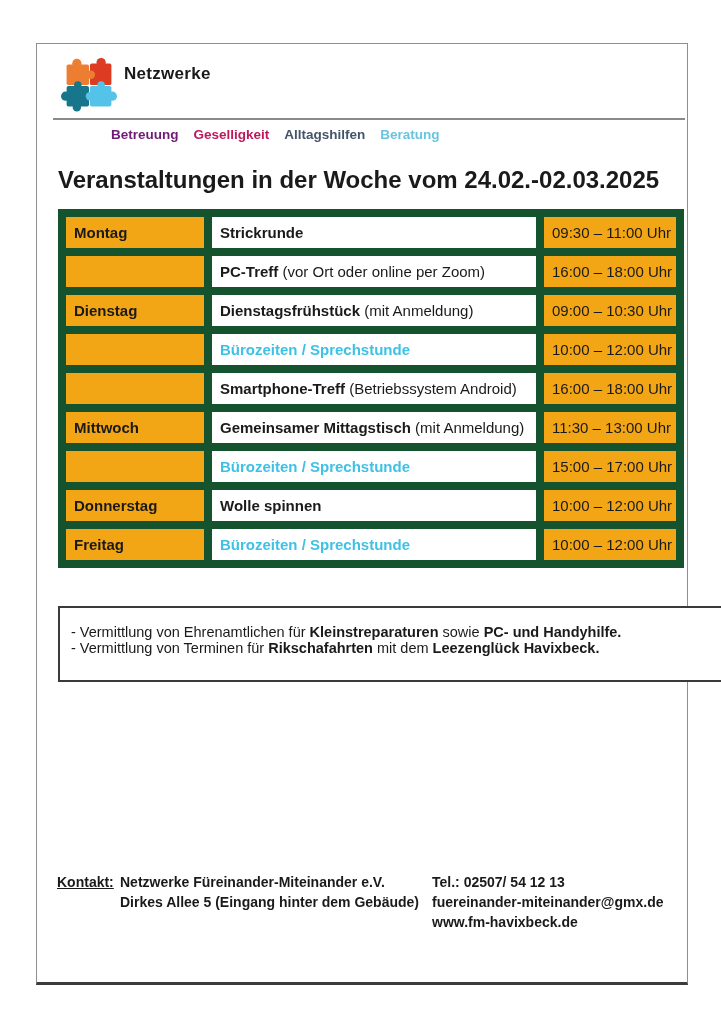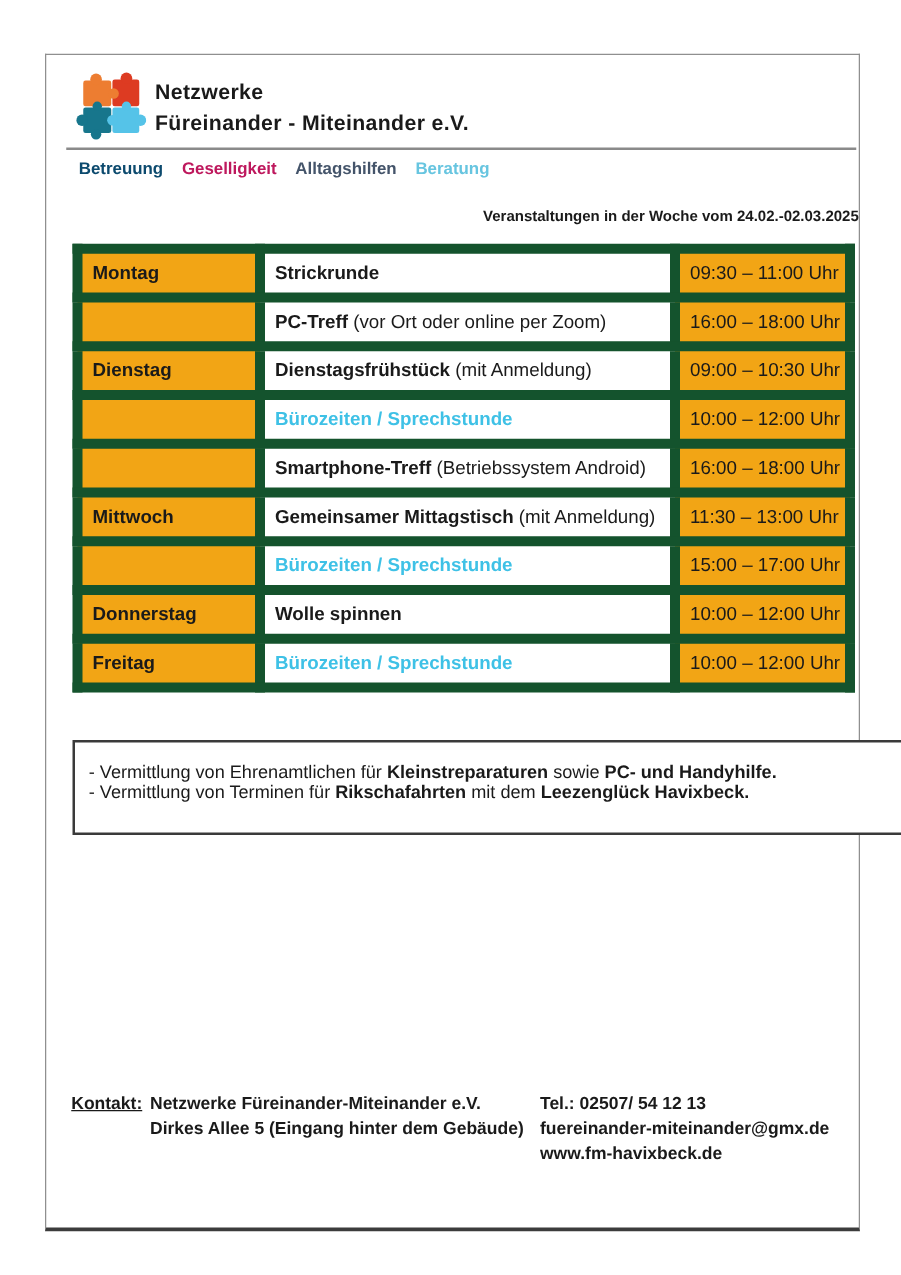--- a/index.html
+++ b/index.html
@@ -13,21 +13,21 @@
     border:1px solid #8f8f8f;border-bottom:3px solid #3c3c3c;
   }
   
   .header{display:flex;align-items:flex-start;margin:13px 0 0 24px;}
   .logo{width:56px;height:56px;flex:0 0 auto;}
   .logo-text{margin-left:7px;margin-top:4px;font-weight:bold;font-size:17px;line-height:25px;letter-spacing:.3px;}
   .divider{height:2px;background:#8a8a8a;margin:5px 2px 0 16px;}
   .nav{display:flex;gap:15px;margin:7px 0 0 26px;font-size:13.5px;font-weight:600;}
   .nav span{white-space:nowrap;}
   
-  .title{margin:24px 0 0 21px;font-size:12px;font-weight:bold;text-align:right;}
+  .title{margin:24px 0 0 21px;font-size:24px;font-weight:bold;}
   
   table.schedule{border-collapse:collapse;margin:15px 0 0 21px;table-layout:fixed;}
   table.schedule td{
     border:8px solid #14532d;vertical-align:top;box-sizing:border-box;
     font-size:15px;height:39px;padding:7px 4px 0 8px;
   }
   td.day{width:146px;background:var(--orange,#F2A515);font-weight:bold;}
   td.event{width:332px;background:#ffffff;}
   td.time{width:129px;background:var(--orange,#F2A515);padding-left:7px;white-space:nowrap;}
   .event-name{font-weight:bold;}
@@ -78,28 +78,27 @@
 
       <g fill="#55C3E8">
         <rect x="31" y="31" width="23" height="22" rx="2"></rect>
         <circle cx="55" cy="42" r="5"></circle>
         <circle cx="31" cy="42" r="4.5"></circle>
         <circle cx="43" cy="30" r="4"></circle>
       </g>
     </svg>
     <div class="logo-text">
       <div>Netzwerke</div>
-      <div>Füreinander - Miteinander e.V.</div>
     </div>
   </div>
 
   <div class="divider"></div>
 
   <div class="nav">
-    <span style="color: #0c4a6e;">Betreuung</span>
+    <span style="color: #701a75; margin-left: 48px;">Betreuung</span>
     <span style="color: #be185d;">Geselligkeit</span>
     <span style="color: rgb(68, 84, 106);">Alltagshilfen</span>
     <span style="color: rgb(103, 197, 224);">Beratung</span>
   </div>
 
   <div class="title">Veranstaltungen in der Woche vom 24.02.-02.03.2025</div>
 
   <table class="schedule">
     <tbody>
       <tr>

